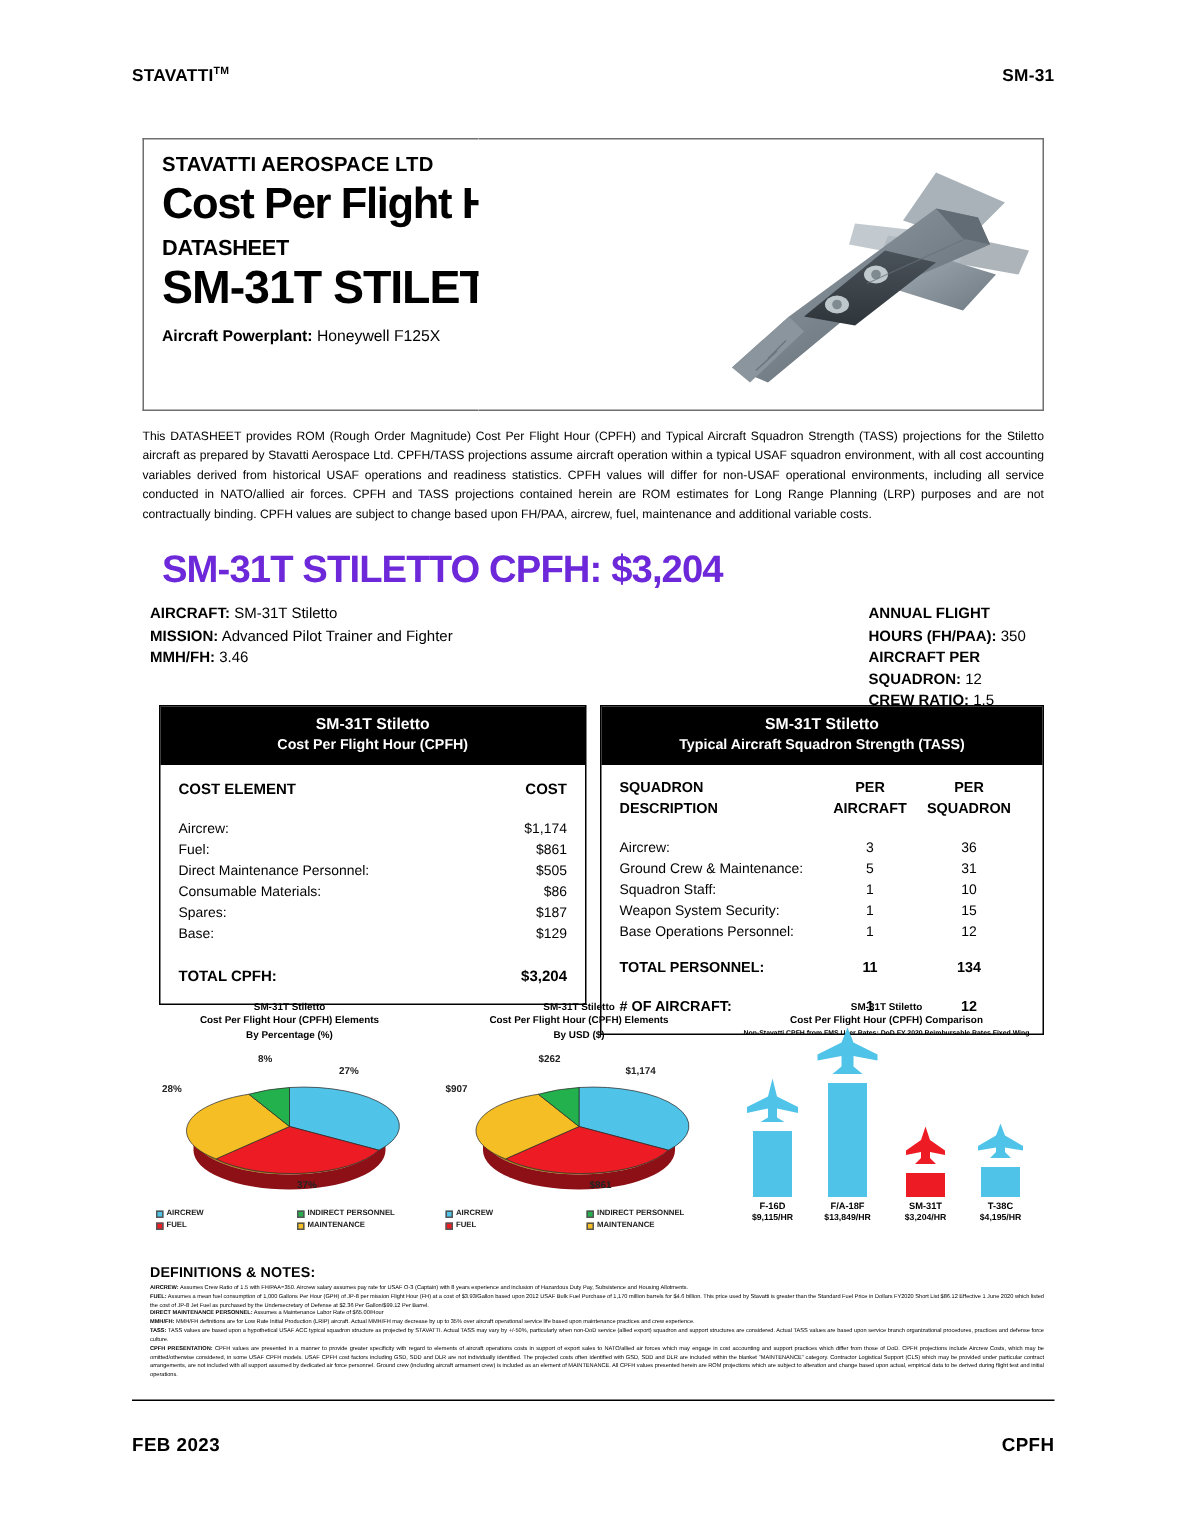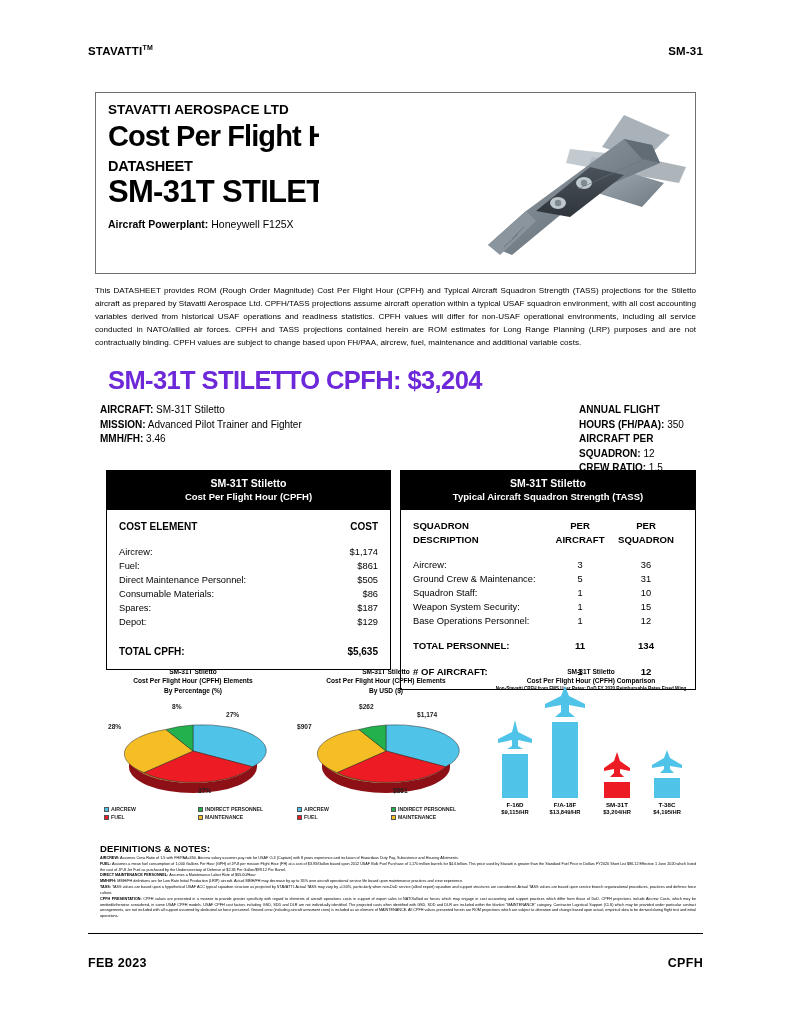--- a/index.html
+++ b/index.html
@@ -235,26 +235,26 @@
       </div>
     <div class="cp-row">
         <span>Consumable Materials:</span>
         <span>$86</span>
       </div>
     <div class="cp-row">
         <span>Spares:</span>
         <span>$187</span>
       </div>
     <div class="cp-row">
-        <span>Depot:</span>
+        <span>Base:</span>
         <span>$129</span>
       </div>
     <div class="cp-row cp-total">
       <span>TOTAL CPFH:</span>
-      <span>$5,635</span>
+      <span>$3,204</span>
     </div>
   </div>
 </div>
 
 <div class="tbl" id="tass-table">
   <div class="hdr">
     <div class="l1">SM-31T Stiletto</div>
     <div class="l2">Typical Aircraft Squadron Strength (TASS)</div>
   </div>
   <div class="body">

